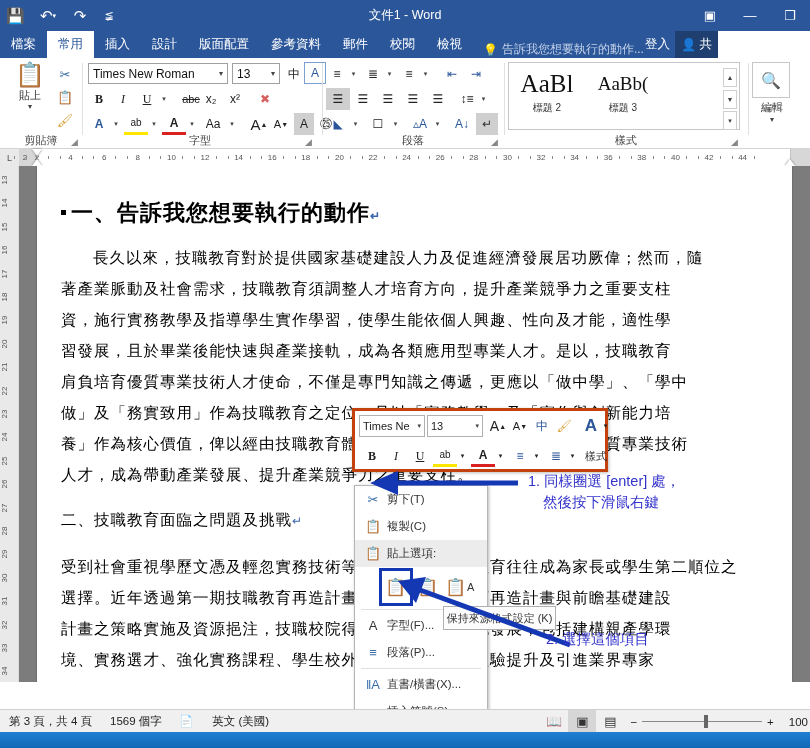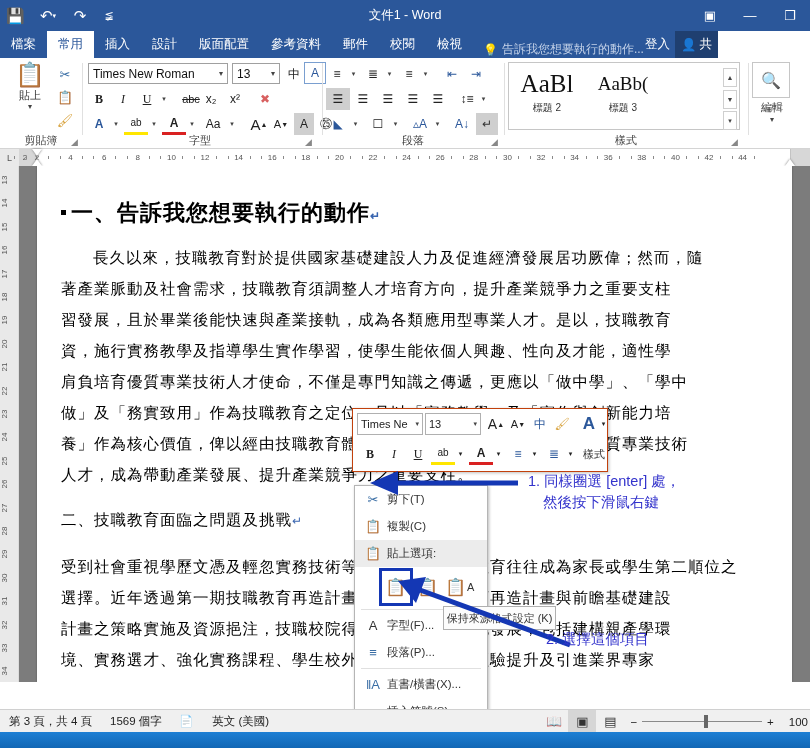--- a/index.html
+++ b/index.html
@@ -144,21 +144,21 @@
   .p-line {
     font-family:"Liberation Serif", serif; font-size:15.5px; color:#000;
     letter-spacing:1.0px; white-space:nowrap; line-height:31px;
   }
   .p-line.ind { text-indent:32px; }
   .pilcrow { color:#3a66b0; font-size:12px; }
 
   
   .minitb {
     position:absolute; left:352px; top:408px; width:256px; height:64px;
-    background:#fff; border:1px solid #c2410c; box-shadow:1px 1px 3px rgba(0,0,0,.25);
+    background:#fff; border:3px solid #c2410c; box-shadow:1px 1px 3px rgba(0,0,0,.25);
   }
   .mtrow { position:absolute; left:0; width:256px; height:28px; }
   .mt-fbox { position:absolute; border:1px solid #b0b0b0; background:#fff;
              display:flex; align-items:center; font-size:11px; color:#222; padding:0 3px; }
   .mt-b { position:absolute; display:flex; align-items:center; justify-content:center;
           font-size:12px; color:#222; height:22px; }
 
   
   .ctxmenu {
     position:absolute; left:354px; top:485px; width:134px; height:263px;
@@ -495,22 +495,22 @@
   <div class="docarea">
     <div class="page">
       <div class="doc-body">
 
         <div class="h-line" style="margin-top:22px;">
           <span class="bullet"></span><span>一、告訴我您想要執行的動作</span><span class="pilcrow">↵</span>
         </div>
 
         <div class="p-line ind" style="margin-top:14px;">長久以來，技職教育對於提供國家基礎建設人力及促進經濟發展居功厥偉；然而，隨</div>
         <div class="p-line">著產業脈動及社會需求，技職教育須調整人才培育方向，提升產業競爭力之重要支柱</div>
+        <div class="p-line">資，施行實務教學及指導學生實作學習，使學生能依個人興趣、性向及才能，適性學</div>
         <div class="p-line">習發展，且於畢業後能快速與產業接軌，成為各類應用型專業人才。是以，技職教育</div>
-        <div class="p-line">資，施行實務教學及指導學生實作學習，使學生能依個人興趣、性向及才能，適性學</div>
         <div class="p-line">肩負培育優質專業技術人才使命，不僅是專門知識之傳遞，更應以「做中學」、「學中</div>
         <div class="p-line">做」及「務實致用」作為技職教育之定位，且以「實務教學」及「實作與創新能力培</div>
         <div class="p-line">養」作為核心價值，俾以經由技職教育體系，培育出具實作力及創新力之優質專業技術</div>
         <div class="p-line">人才，成為帶動產業發展、提升產業競爭力之重要支柱。</div>
 
         <div class="p-line" style="margin-top:14px;"><span>二、技職教育面臨之問題及挑戰</span><span class="pilcrow">↵</span></div>
 
         <div class="p-line" style="margin-top:14px;">受到社會重視學歷文憑及輕忽實務技術等觀念影響，技職教育往往成為家長或學生第二順位之</div>
         <div class="p-line">選擇。近年透過第一期技職教育再造計畫及第二期技職教育再造計畫與前瞻基礎建設</div>
         <div class="p-line">計畫之策略實施及資源挹注，技職校院得以推動各校之特色發展，包括建構親產學環</div>

